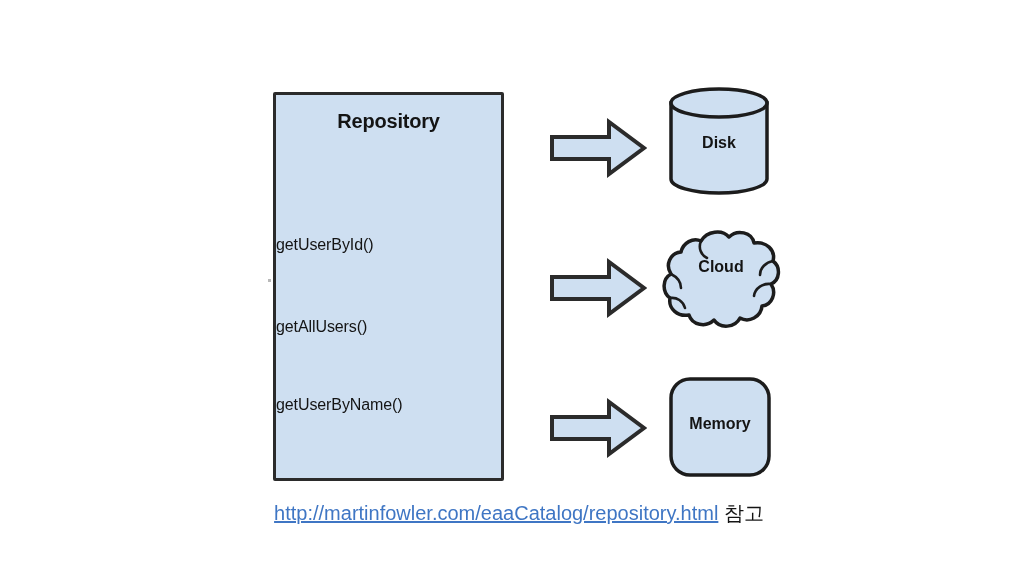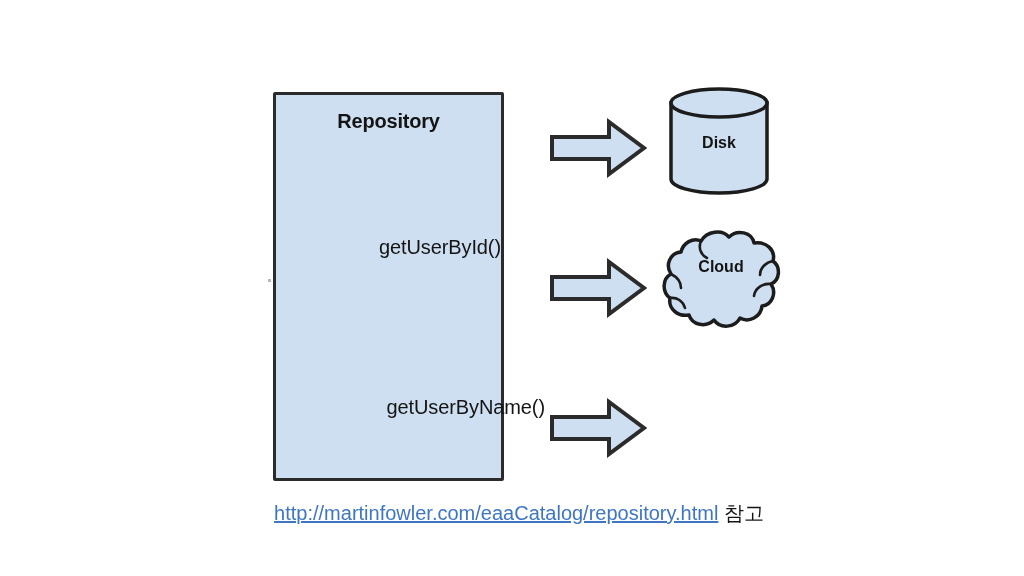--- a/index.html
+++ b/index.html
@@ -47,28 +47,28 @@
     line-height: 1.22;
     color: #141414;
     letter-spacing: -0.2px;
   }
   .repo-title .line {
     display: block;
   }
   .repo-method {
     position: absolute;
     width: 100%;
-    text-align: right;
-    font-size: 20px;
+    text-align: left;
+    font-size: 16px;
     color: #141414;
     letter-spacing: -0.1px;
   }
   .m1 { top: 141px; }
   .m2 { top: 223px; }
-  .m3 { top: 301px; margin-left: 44px; }
+  .m3 { top: 301px; }
 
   .speck {
     position: absolute;
     left: 261px;
     top: 279px;
     width: 3px;
     height: 3px;
     background: #b9b9b9;
   }
 
@@ -127,20 +127,21 @@
 </head>
 <body>
 
 <div id="slide">
 
   <div class="repo-box">
     <div class="repo-title">
       <span class="line">Repository</span>
     </div>
     <div class="repo-method m1">getUserById()</div>
+    <div class="repo-method m2">getAllUsers()</div>
     <div class="repo-method m3">getUserByName()</div>
   </div>
 
   <div class="speck"></div>
 
   <div class="arrow arrow-1">
     <svg viewBox="0 0 98 60" xmlns="http://www.w3.org/2000/svg">
       <path d="M3 19 L60 19 L60 4 L95 30 L60 56 L60 41 L3 41 Z" fill="#cedff1" stroke="#2b2b2b" stroke-width="4" stroke-linejoin="miter"></path>
     </svg>
   </div>
@@ -180,18 +181,24 @@
   </div>
 
   <div class="shape disk-shape">
     <svg viewBox="0 0 102 110" width="102" height="110" xmlns="http://www.w3.org/2000/svg">
       <path d="M3 17 L3 93 A48 14 0 0 0 99 93 L99 17 Z" fill="#cedff1" stroke="#1c1c1c" stroke-width="3.5"></path>
       <ellipse cx="51" cy="17" rx="48" ry="14" fill="#cedff1" stroke="#1c1c1c" stroke-width="3.5"></ellipse>
     </svg>
     <div class="shape-label">Disk</div>
   </div>
 
+  <div class="shape memory-shape">
+    <svg viewBox="0 0 104 102" width="104" height="102" xmlns="http://www.w3.org/2000/svg">
+      <rect x="3" y="3" width="98" height="96" rx="19" ry="19" fill="#cedff1" stroke="#1c1c1c" stroke-width="3.5"></rect>
+    </svg>
+    <div class="shape-label">Memory</div>
+  </div>
 
   <div class="footer">
     <a href="#">http://martinfowler.com/eaaCatalog/repository.html</a><span class="suffix"> 참고</span>
   </div>
 
 </div>
 
 </body></html>

